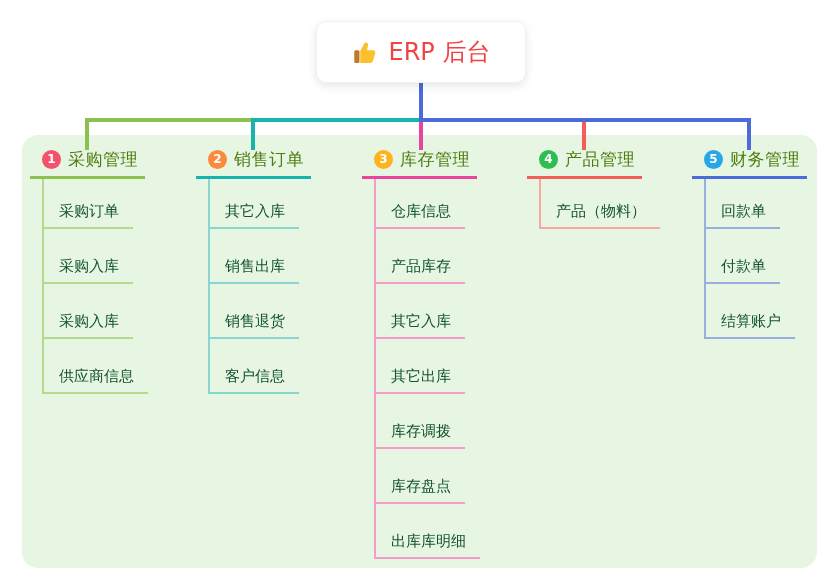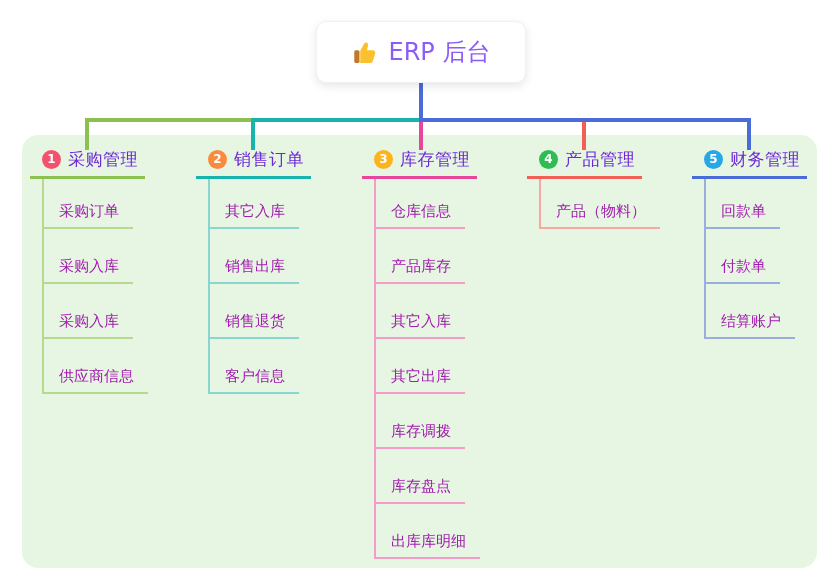--- a/index.html
+++ b/index.html
@@ -9,35 +9,35 @@
   .panel { position:absolute; left:22px; top:135px; width:795px; height:433px;
            border-radius:16px; }
 
   .connectors { position:absolute; left:0; top:0; width:839px; height:588px; pointer-events:none; }
   .connectors polyline { fill:none; stroke-width:4; }
 
   .root-node { position:absolute; left:316px; top:21px; width:210px; height:62px;
                background:#ffffff; border-radius:10px; border:1px solid #f1f1f1;
                box-shadow:0 3px 10px rgba(0,0,0,0.10);
                display:flex; align-items:center; justify-content:center; gap:10px; z-index:2; }
-  .root-label { font-size:24px; color:#8b5cf6; font-weight:500; white-space:nowrap;text-align:center; }
+  .root-label { font-size:24px; color:#ef4444; font-weight:500; white-space:nowrap;text-align:center; }
   .thumb-icon { width:27px; height:27px; display:block; }
 
   .branch { position:absolute; top:148px; }
   .branch-header { display:flex; align-items:center; gap:7px; width:115px; height:31px;
                    padding:0 0 6px 12px; border-bottom:3px solid var(--line); }
   .badge { width:19px; height:19px; min-width:19px; border-radius:50%;
            background:var(--badge); color:#fff; font-size:12px; font-weight:bold;
            display:flex; align-items:center; justify-content:center; line-height:1; }
-  .branch-label { font-size:17px; color:#6d28d9; font-weight:500; white-space:nowrap; letter-spacing:0.5px; }
+  .branch-label { font-size:17px; color:#4d7c0f; font-weight:500; white-space:nowrap; letter-spacing:0.5px; }
 
   .children { border-left:2px solid var(--child-line); margin-left:12px; width:max-content; }
   .child { height:55px; display:flex; align-items:flex-end; width:max-content;
            border-bottom:2px solid var(--child-line); padding:0 14px 6px 15px;
-           font-size:15px; color:#a21caf; white-space:nowrap; }
+           font-size:15px; color:#14532d; white-space:nowrap; }
   .child:first-child { height:50px; }
 
   .b1 { left:30px; }  .b2 { left:196px; }  .b3 { left:362px; }  .b4 { left:527px; }  .b5 { left:692px; }
 </style>
 </head>
 <body>
 
 <div class="canvas">
 
   <div class="panel" style="background-color: rgb(231, 246, 226);"></div>

